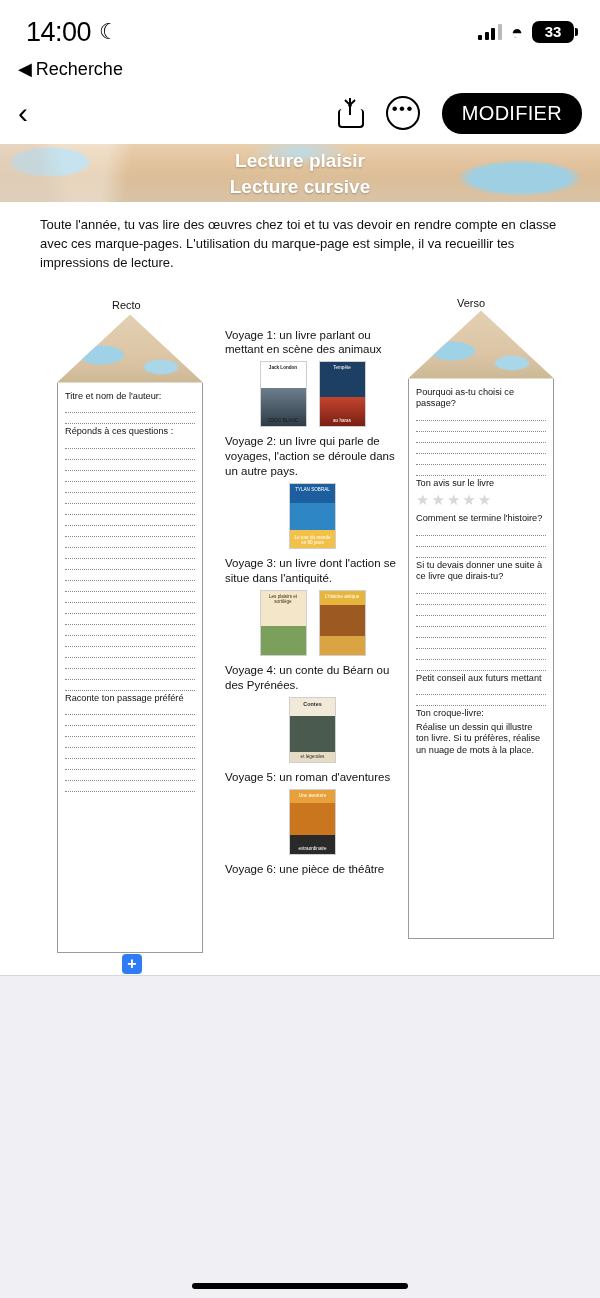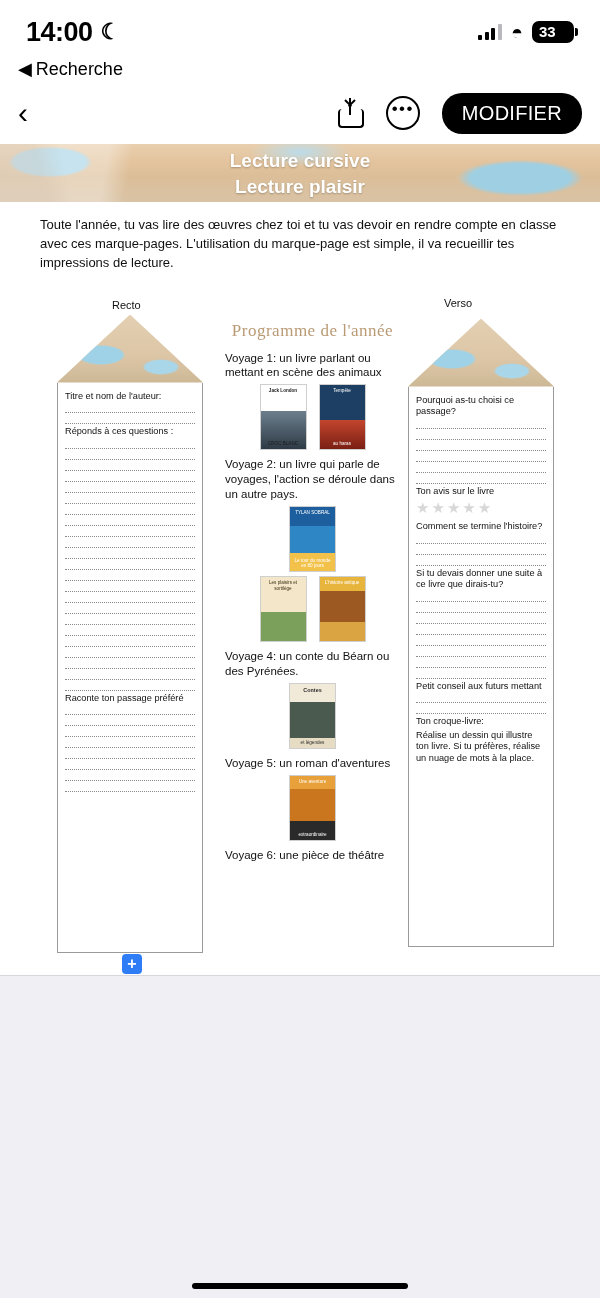--- a/index.html
+++ b/index.html
@@ -17,21 +17,21 @@
     display: flex;
     align-items: center;
     justify-content: space-between;
     padding: 8px 26px 0 26px;
   }
   .status-left {
     display: flex;
     align-items: center;
     gap: 8px;
     font-size: 27px;
-    font-weight: bold;
+    font-weight: normal;
     letter-spacing: -0.5px;
   }
   .moon-icon { font-size: 22px; line-height: 1; }
   .status-right {
     display: flex;
     align-items: center;
     gap: 9px;
   }
   .signal-bars { display: flex; align-items: flex-end; gap: 2.5px; height: 16px; }
   .signal-bars i { display: block; width: 4px; background: #000; border-radius: 1px; }
@@ -39,20 +39,21 @@
   .signal-bars i:nth-child(2) { height: 8px; }
   .signal-bars i:nth-child(3) { height: 12px; }
   .signal-bars i:nth-child(4) { height: 16px; background: #b9b9bd; }
   .wifi-icon { font-size: 20px; line-height: 1; }
   .battery {
     background: #000; color: #fff;
     border-radius: 7px;
     font-size: 15px; font-weight: bold;
     padding: 2px 7px 3px 7px;
     min-width: 42px;
+    text-align: center;
     position: relative;
   }
   .battery:after {
     content: "";
     position: absolute; right: -4px; top: 7px;
     width: 3px; height: 8px;
     background: #000; border-radius: 0 2px 2px 0;
   }
 
   
@@ -161,29 +162,29 @@
     position: relative;
     height: 700px;
     margin-top: 26px;
   }
   .col-label {
     position: absolute;
     font-size: 11px;
     color: #111;
   }
   .label-recto { left: 72px; top: 0px; }
-  .label-verso { left: 404px; top: -2px; }
+  .label-verso { left: 417px; top: -2px; }
 
   
   .bookmark {
     position: absolute;
     width: 125px;
   }
   .bm-left { left: 17px; top: 16px; }
-  .bm-right { left: 368px; top: 20px; }
+  .bm-right { left: 368px; top: 12px; }
 
   .bm-roof {
     width: 146px; height: 68px;
     position: relative;
     overflow: hidden;
   }
   .bm-roof .mapfill {
     position: absolute; inset: 0;
     background:
       radial-gradient(ellipse 34px 14px at 44px 40px, #9fd2e6 0%, #9fd2e6 62%, rgba(159,210,230,0) 72%),
@@ -332,22 +333,22 @@
       <span class="box"></span>
         <span class="arrow"></span>
     </div>
     <div class="more-circle">•••</div>
     <div class="modify-btn">MODIFIER</div>
   </div>
 </div>
 
 <div class="banner">
   <div class="banner-text">
+    <div>Lecture plaisir</div>
     <div>Lecture cursive</div>
-    <div>Lecture plaisir</div>
   </div>
 </div>
 
 <div class="doc">
 
   <div class="intro">Toute l'année, tu vas lire des œuvres chez toi et tu vas devoir en rendre compte en classe avec ces marque-pages. L'utilisation du marque-page est simple, il va recueillir tes impressions de lecture.</div>
 
   <div class="cols">
 
     <div class="col-label label-recto">Recto</div>
@@ -391,21 +392,20 @@
         <div class="dots"></div>
         <div class="dots"></div>
         <div class="dots"></div>
         <div class="dots"></div>
         <div class="dots"></div>
         <div class="dots"></div>
       </div>
     </div>
 
     <div class="mid">
-      <div class="prog-title">Programme de l'année</div>
 
       <div class="voyage">Voyage 1: un livre parlant ou mettant en scène des animaux</div>
       <div class="covers">
         <div class="cover cv-croc">
           <div class="ct">Jack London</div>
           <div class="cb">CROC BLANC</div>
         </div>
         <div class="cover cv-temp">
           <div class="ct">Tempête</div>
           <div class="cb">au haras</div>
@@ -413,20 +413,21 @@
       </div>
 
       <div class="voyage">Voyage 2: un livre qui parle de voyages, l'action se déroule dans un autre pays.</div>
       <div class="covers cover-single">
         <div class="cover cv-tyl">
           <div class="ct">TYLAN SOBRAL</div>
           <div class="cb">Le tour du monde en 80 jours</div>
         </div>
       </div>
 
+      <div class="voyage">Voyage 3: un livre dont l'action se situe dans l'antiquité.</div>
       <div class="covers">
         <div class="cover cv-plais">
           <div class="ct">Les plaisirs et sortilège</div>
         </div>
         <div class="cover cv-hist">
           <div class="ct">L'histoire antique</div>
         </div>
       </div>
 
       <div class="voyage">Voyage 4: un conte du Béarn ou des Pyrénées.</div>

